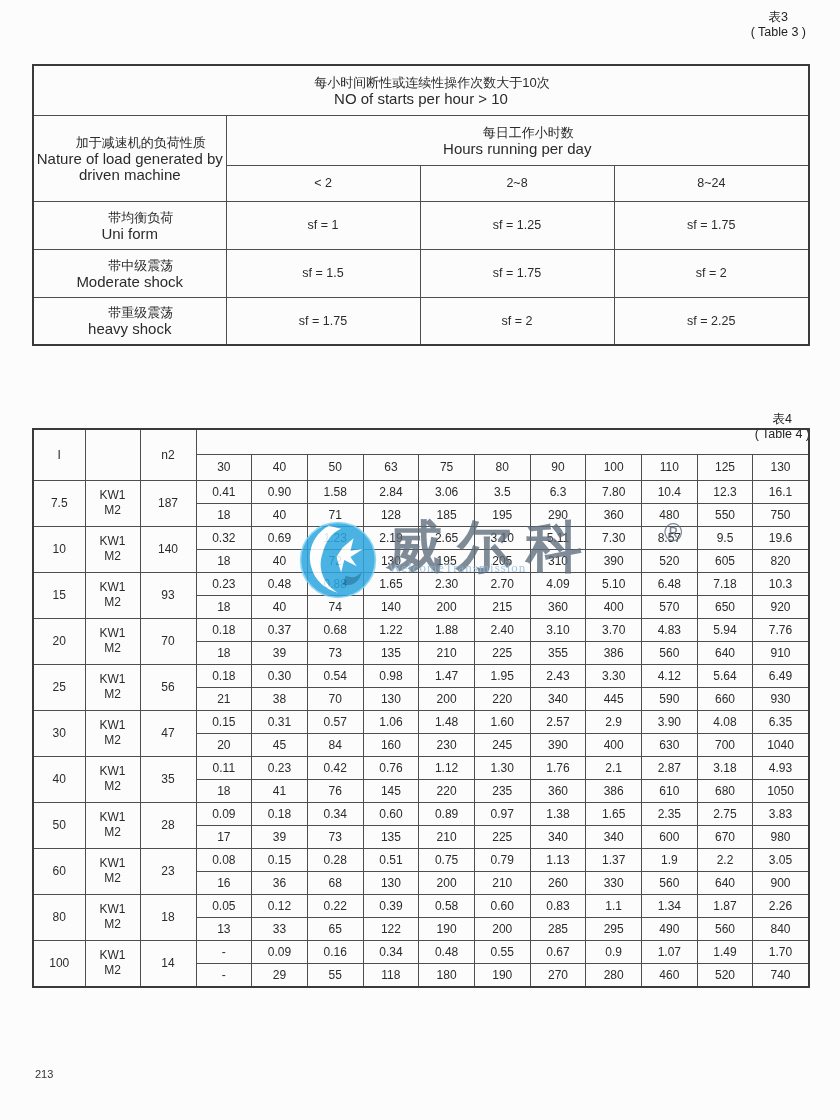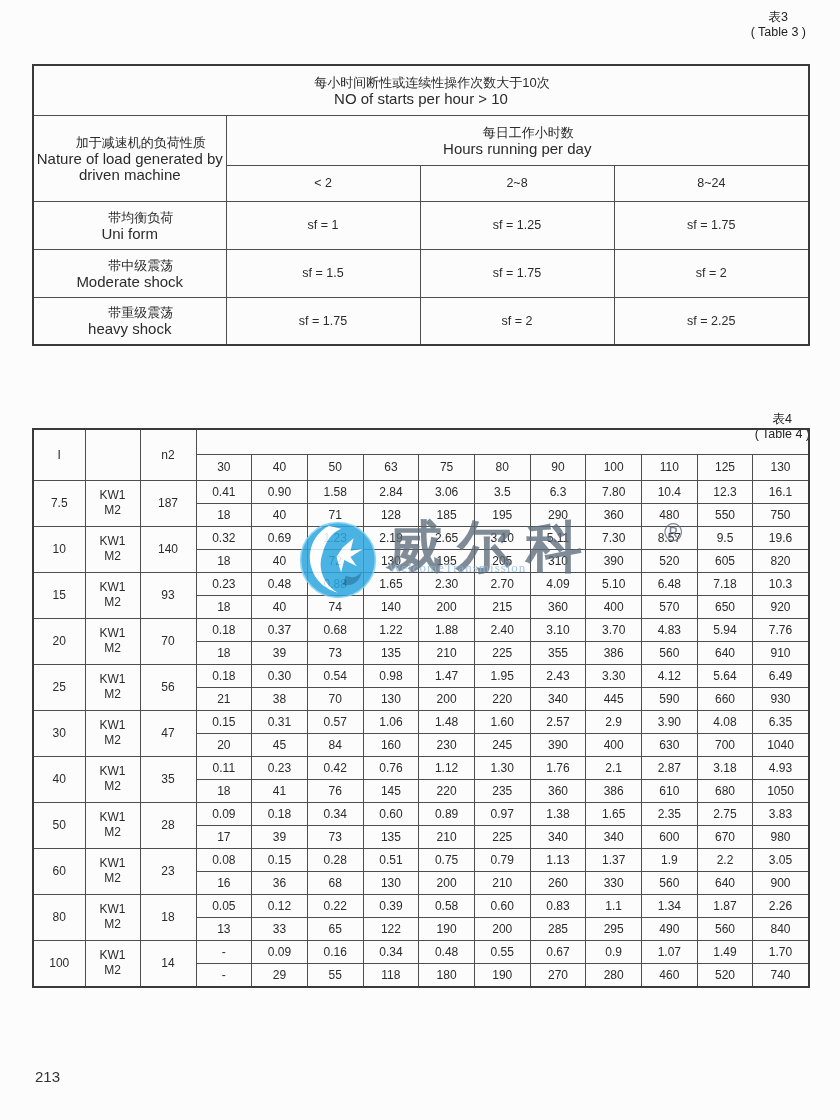--- a/index.html
+++ b/index.html
@@ -55,21 +55,21 @@
     color:#5c6c7a;opacity:.78;white-space:nowrap;
   }
   .wm-reg{position:absolute;left:664px;top:518px;font-size:25px;color:#5c6c7a;opacity:.8;}
   .wm-en{
     position:absolute;left:389px;top:560px;
     font-family:"Liberation Serif",serif;
     font-size:13px;color:#8fb9da;opacity:.8;letter-spacing:1px;white-space:nowrap;
   }
 
   
-  .page-num{position:absolute;left:35px;top:1068px;font-size:15px;color:#333;}
+  .page-num{position:absolute;left:35px;top:1068px;font-size:11px;color:#333;}
 </style>
 </head>
 <body>
 
 <div class="page">
 
   <div class="tbl-tag tag3">
     <div>表3</div>
     <div>( Table 3 )</div>
   </div>

